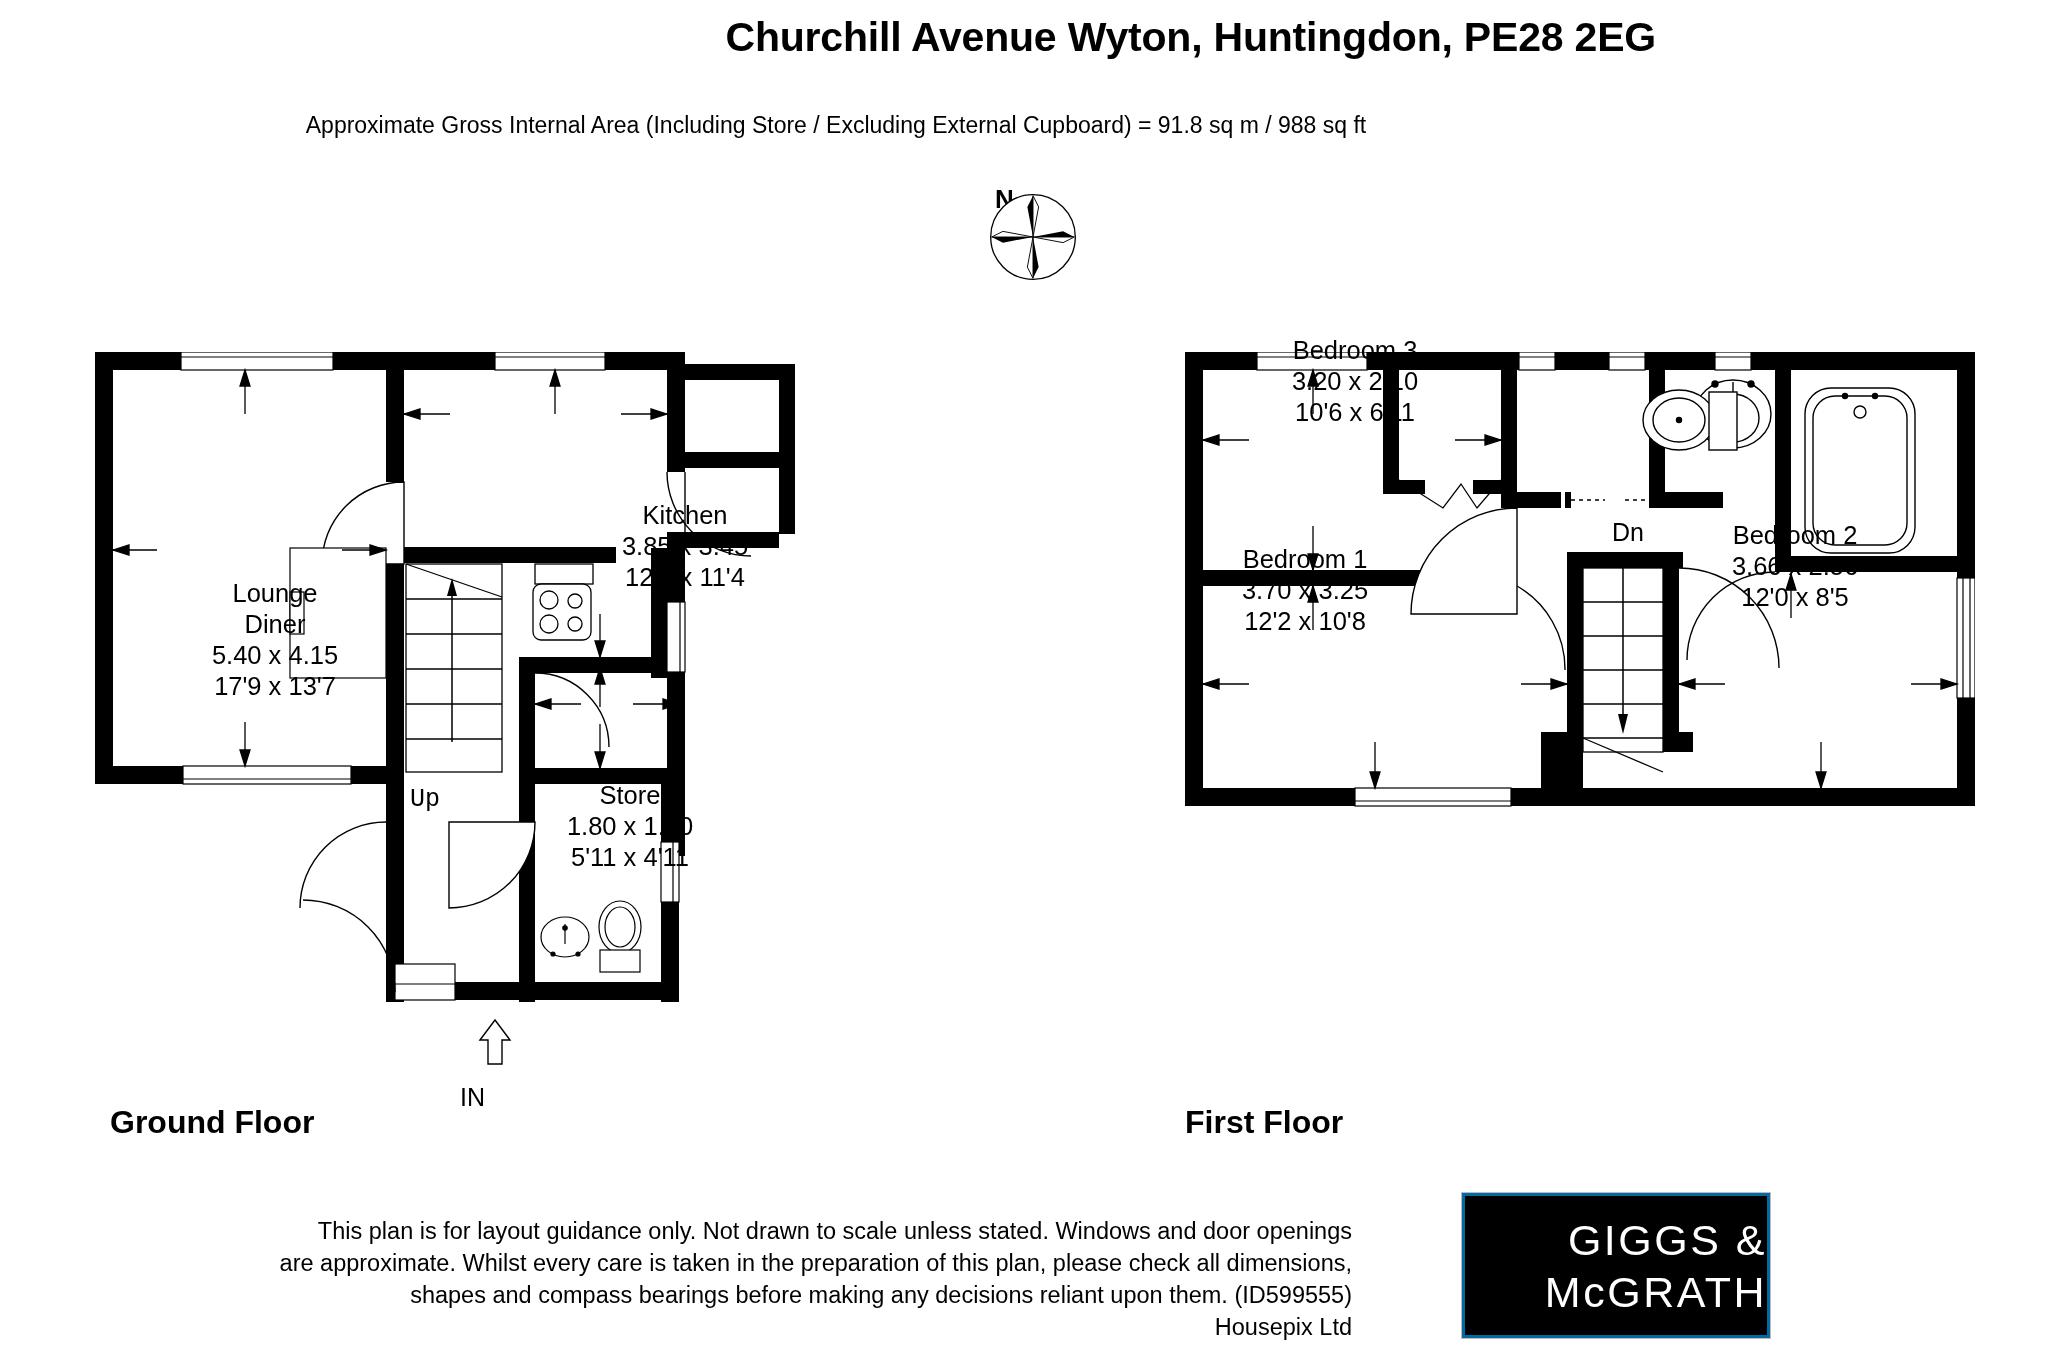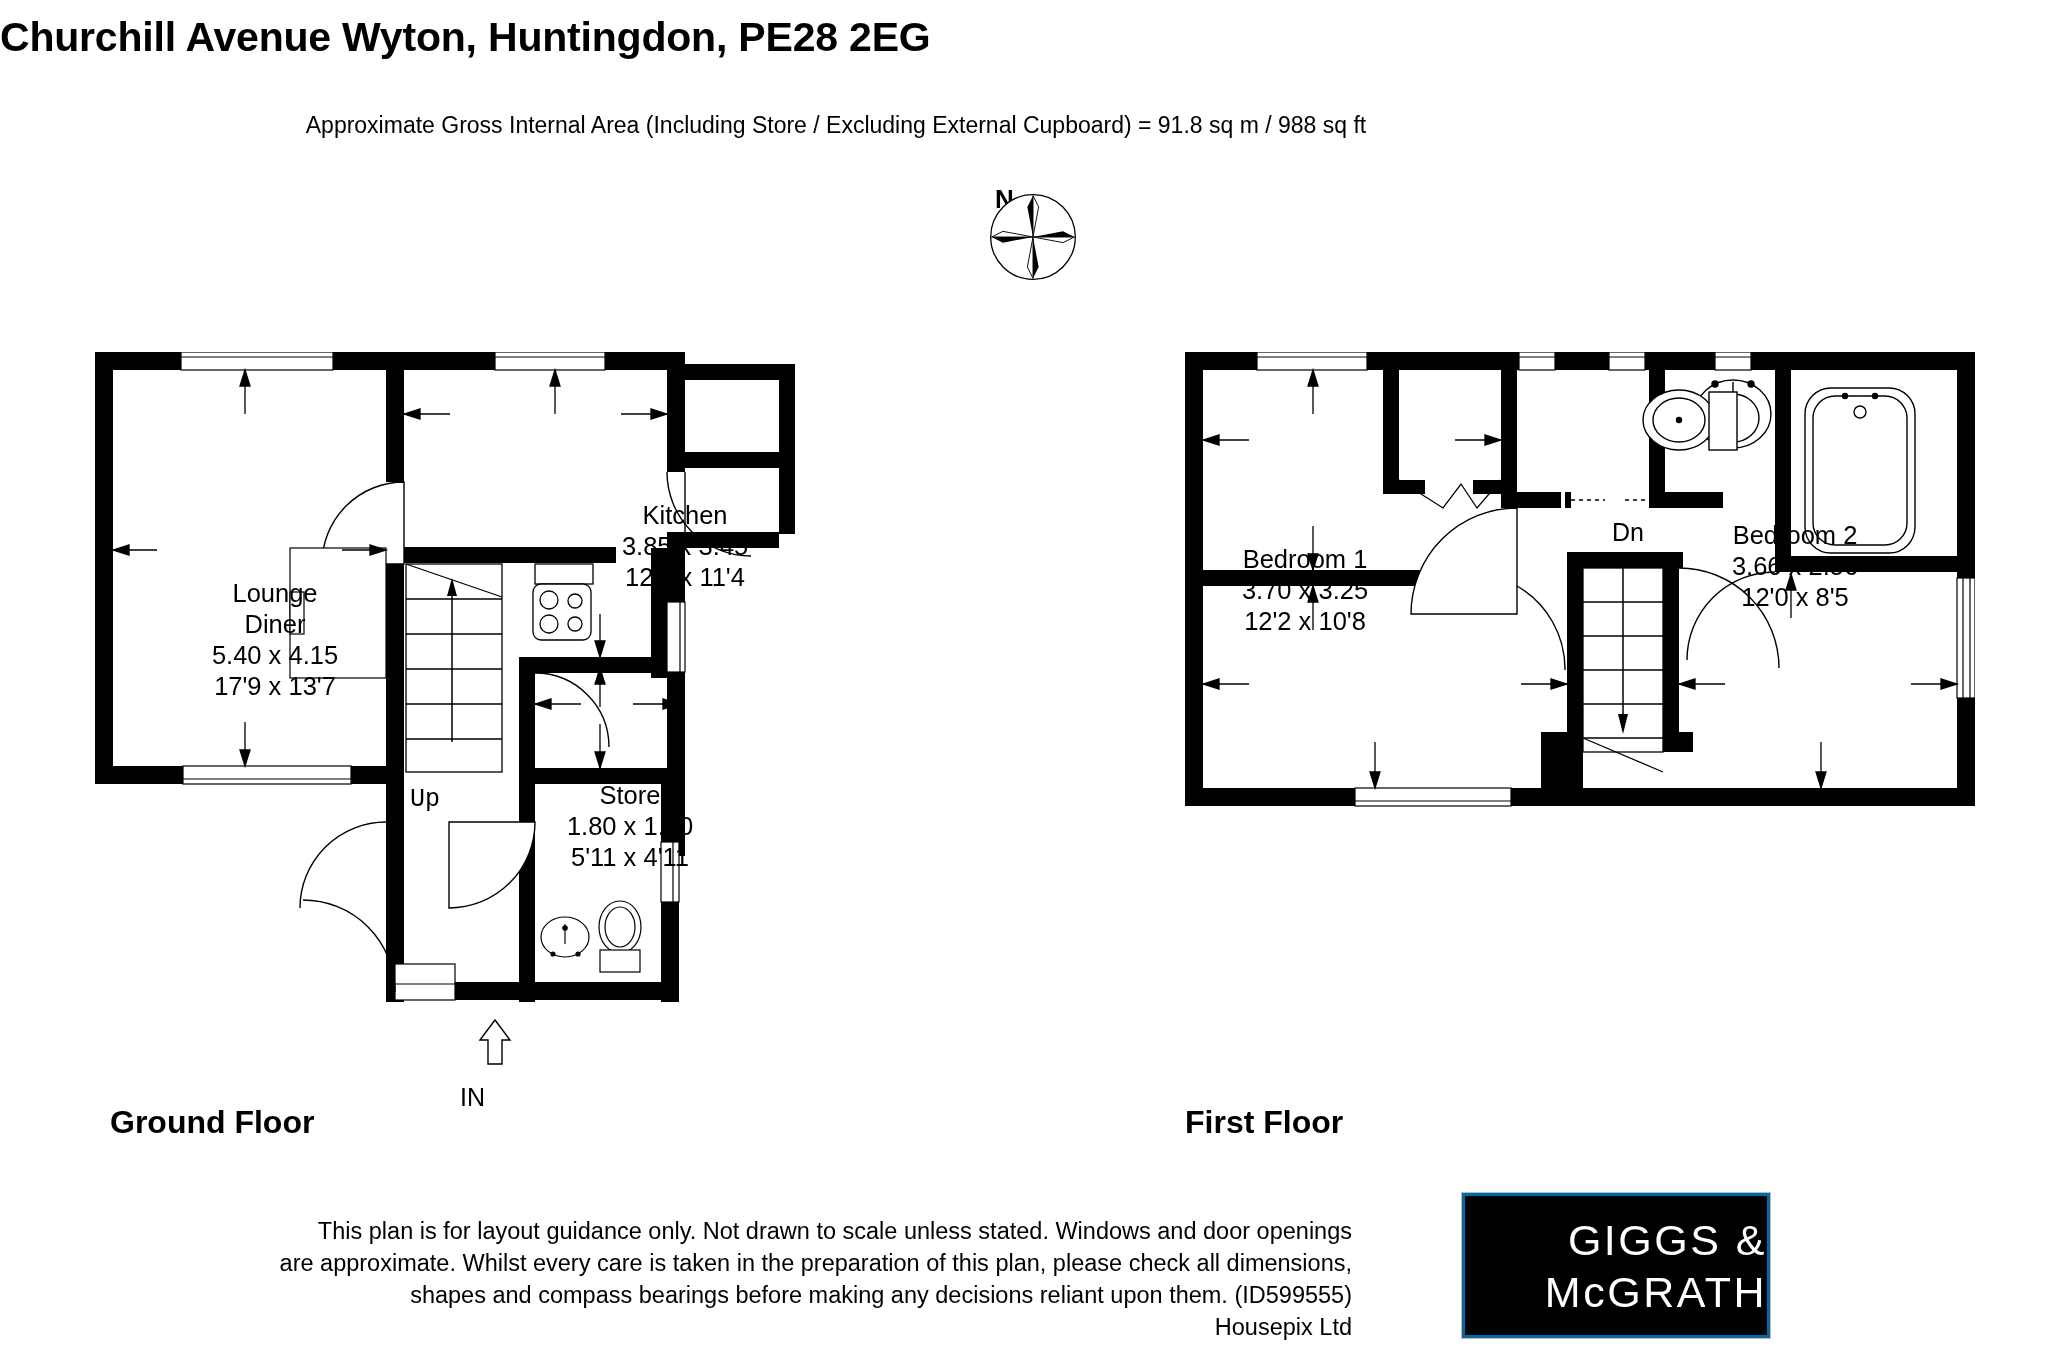--- a/index.html
+++ b/index.html
@@ -12,21 +12,21 @@
     font-family: "Liberation Sans", sans-serif;
     color: #000000;
     position: relative;
     overflow: hidden;
   }
   .page { position: relative; width: 2048px; height: 1365px; }
 
   
   .title {
     position: absolute; top: 14px; left: 0; width: 1656px;
-    text-align: left;
+    text-align: right;
     font-size: 41px; font-weight: bold; letter-spacing: -0.2px;
   }
   .subtitle {
     position: absolute; top: 112px; left: 0; width: 1672px;
     text-align: center;
     font-size: 23px; font-weight: normal;
   }
 
   
   .compass { position: absolute; left: 986px; top: 190px; width: 94px; height: 94px; }
@@ -430,20 +430,25 @@
         <polygon points="494,332 510,327 510,337"></polygon>
       <line x1="772" y1="332" x2="726" y2="332"></line>
         <polygon points="772,332 756,327 756,337"></polygon>
       <line x1="636" y1="390" x2="636" y2="436"></line>
         <polygon points="636,436 631,420 641,420"></polygon>
       <line x1="606" y1="266" x2="606" y2="222"></line>
         <polygon points="606,222 601,238 611,238"></polygon>
     </g>
   </svg>
 
+  <div class="room-label" style="left:1240px; top:335px; width:230px;">
+    <span>Bedroom 3</span>
+    <span>3.20 x 2.10</span>
+    <span>10'6 x 6'11</span>
+  </div>
 
   <div class="room-label" style="left:1190px; top:520px; width:230px;margin-top:24px;">
     <span>Bedroom 1</span>
     <span>3.70 x 3.25</span>
     <span>12'2 x 10'8</span>
   </div>
 
   <div class="room-label" style="left:1680px; top:520px; width:230px;">
     <span>Bedroom 2</span>
     <span>3.66 x 2.56</span>

